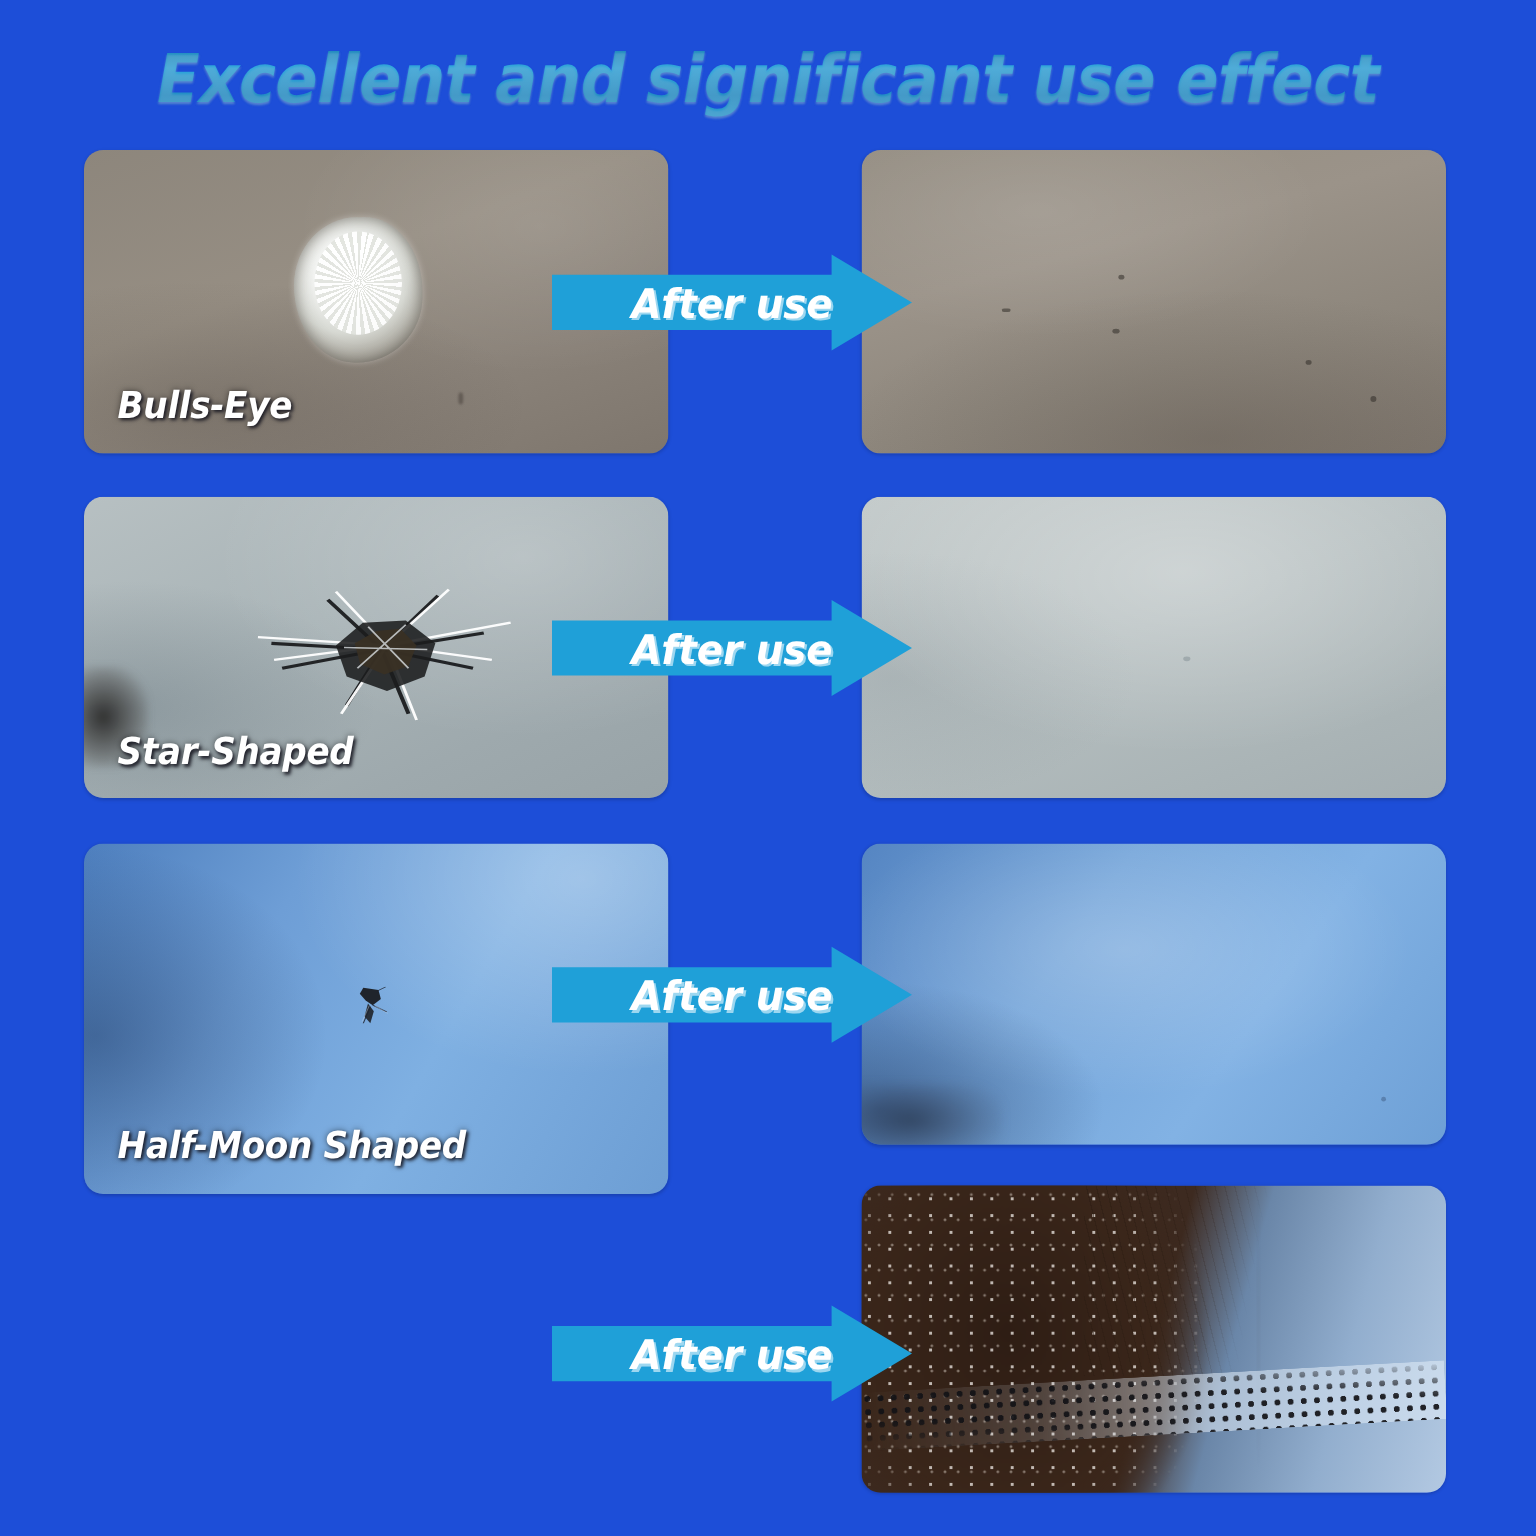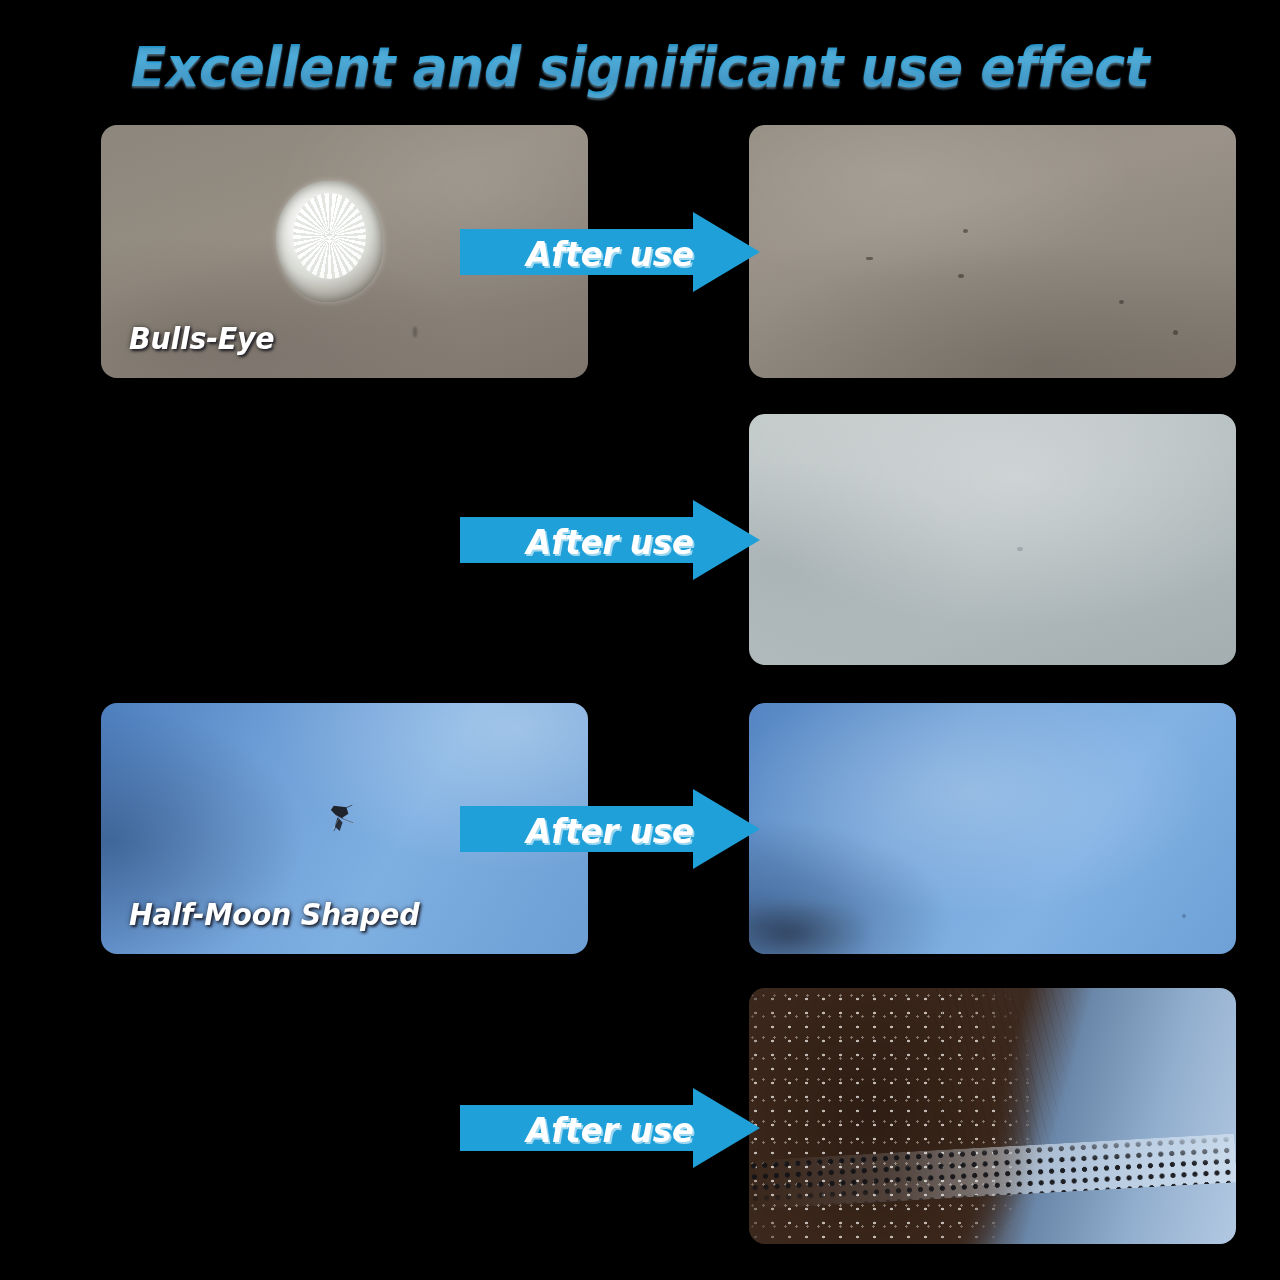--- a/index.html
+++ b/index.html
@@ -9,21 +9,21 @@
     height: 1280px;
     background: #ffffff;
     font-family: "Liberation Sans", sans-serif;
     overflow: hidden;
   }
 
   #page {
     position: relative;
     width: 1280px;
     height: 1280px;
-    background: #000000;
+    background: #1d4ed8;
   }
 
   
   #title {
     position: absolute;
     top: 34px;
     left: 0;
     width: 1280px;
     text-align: center;
     font-family: "DejaVu Sans", sans-serif;
@@ -61,21 +61,20 @@
   .row {
     position: absolute;
     left: 0;
     width: 1280px;
   }
   .panel {
     position: absolute;
     border-radius: 16px;
     overflow: hidden;
     box-shadow: 0 1px 3px rgba(0,0,0,0.18);
-    margin-left: 31px;
   }
   .panel.left  { left: 70px;  width: 487px; }
   .panel.right { left: 718px; width: 487px; }
 
   .panel-label {
     position: absolute;
     left: 28px;
     font-family: "DejaVu Sans", sans-serif;
     font-size: 31px;
     font-weight: 700;
@@ -277,37 +276,55 @@
     <div class="arrow-wrap" style="top:87px;">
       <svg width="360" height="80" viewBox="0 0 360 80">
         <path d="M0,17 L233,17 L233,0 L300,40 L233,80 L233,63 L0,63 Z" fill="#1fa0d8"></path>
       </svg>
       <div class="arrow-label" style="top:22px; width:300px;">After use</div>
     </div>
   </div>
 
   <div class="row" style="top:414px; height:251px;">
 
+    <div class="panel left" style="top:0; height:251px;">
+      <div class="tex-glass-blue"></div>
+      <div class="edge-blob"></div>
+      <svg class="chip-star" viewBox="0 0 200 160" preserveAspectRatio="none">
+        <g stroke="#17181a" stroke-width="3" fill="none" opacity="0.92">
+          <path d="M100,78 L60,30 M100,78 L142,26 M100,78 L176,62 M100,78 L168,96 M100,78 L120,140 M100,78 L74,132 M100,78 L26,96 M100,78 L18,72"></path>
+        </g>
+        <g stroke="#ffffff" stroke-width="2.2" fill="none" opacity="0.95">
+          <path d="M104,74 L66,22 M104,74 L150,20 M104,74 L196,52 M104,74 L182,88 M104,74 L126,146 M104,74 L70,140 M104,74 L20,88 M104,74 L8,66"></path>
+        </g>
+        <path d="M86,52 L118,50 L140,72 L132,104 L104,118 L74,104 L66,74 Z" fill="#1b1c1e" opacity="0.88"></path>
+        <path d="M96,60 L114,58 L126,74 L120,94 L102,102 L84,92 L80,72 Z" fill="#3a3124" opacity="0.9"></path>
+        <g stroke="#d8dde0" stroke-width="1.4" fill="none" opacity="0.8">
+          <path d="M90,56 L120,96 M118,54 L82,96 M72,76 L134,78"></path>
+        </g>
+      </svg>
+      <div class="panel-label" style="bottom:20px;">Star-Shaped</div>
+    </div>
 
     <div class="panel right" style="top:0; height:251px;">
       <div class="tex-glass-blue-clean"></div>
       <div class="speck" style="left:55%; top:53%; width:6px; height:4px; background:rgba(130,142,148,0.5);"></div>
     </div>
 
     <div class="arrow-wrap" style="top:86px;">
       <svg width="360" height="80" viewBox="0 0 360 80">
         <path d="M0,17 L233,17 L233,0 L300,40 L233,80 L233,63 L0,63 Z" fill="#1fa0d8"></path>
       </svg>
       <div class="arrow-label" style="top:22px; width:300px;">After use</div>
     </div>
   </div>
 
   <div class="row" style="top:703px; height:251px;">
 
-    <div class="panel left" style="top:0; height:251px;">
+    <div class="panel left" style="top:0; height:292px;">
       <div class="tex-sky"></div>
       <svg class="chip-halfmoon" viewBox="0 0 60 130" preserveAspectRatio="none">
         <path d="M18,10 L44,16 L48,40 L34,56 L22,44 L12,26 Z" fill="#1a1c22" opacity="0.95"></path>
         <path d="M26,52 L36,72 L30,104 L20,86 Z" fill="#1f2229" opacity="0.9"></path>
         <g stroke="#202430" stroke-width="2" fill="none" opacity="0.85">
           <path d="M34,56 L58,74 M30,60 L18,104 M40,20 L56,8"></path>
         </g>
         <g stroke="#c8d8ec" stroke-width="1.2" fill="none" opacity="0.7">
           <path d="M38,58 L60,78 M28,58 L16,100"></path>
         </g>

